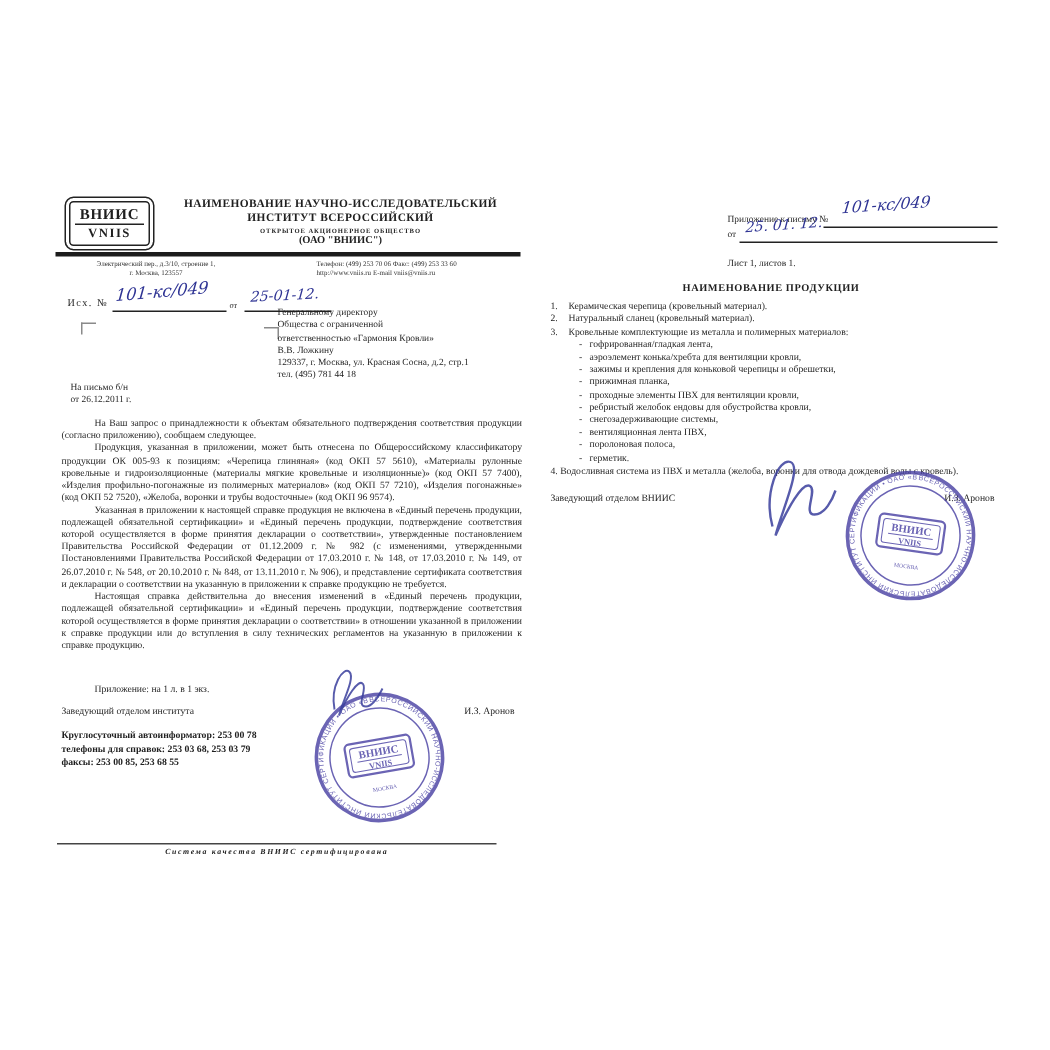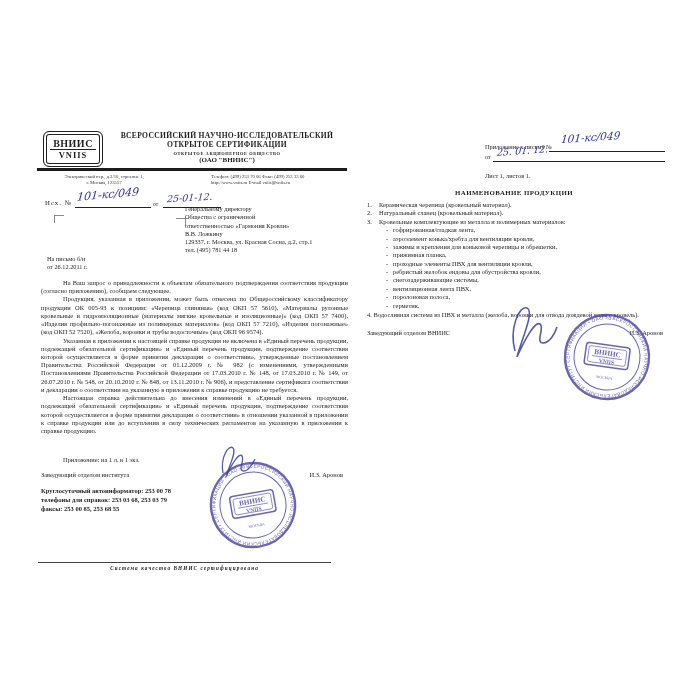--- a/index.html
+++ b/index.html
@@ -74,22 +74,22 @@
 <div id="canvas">
 
   <div id="letter" class="page">
 
     <div class="abs logo-box">
       <div class="logo-top">ВНИИС</div>
       <div class="logo-bot">VNIIS</div>
     </div>
 
     <div class="abs org-head">
-      <div class="org1">ВСЕРОССИЙСКИЙ  НАУЧНО-ИССЛЕДОВАТЕЛЬСКИЙ</div>
-      <div class="org2">ОТКРЫТОЕ  СЕРТИФИКАЦИИ</div>
+      <div class="org1">НАИМЕНОВАНИЕ  НАУЧНО-ИССЛЕДОВАТЕЛЬСКИЙ</div>
+      <div class="org2">ИНСТИТУТ  ВСЕРОССИЙСКИЙ</div>
       <div class="org3">ОТКРЫТОЕ АКЦИОНЕРНОЕ ОБЩЕСТВО</div>
       <div class="org4">(ОАО  "ВНИИС")</div>
     </div>
 
     <div class="abs thick-rule"></div>
 
     <div class="abs addr-left">
       <div>Электрический пер., д.3/10, строение 1,</div>
       <div>г. Москва, 123557</div>
     </div>

